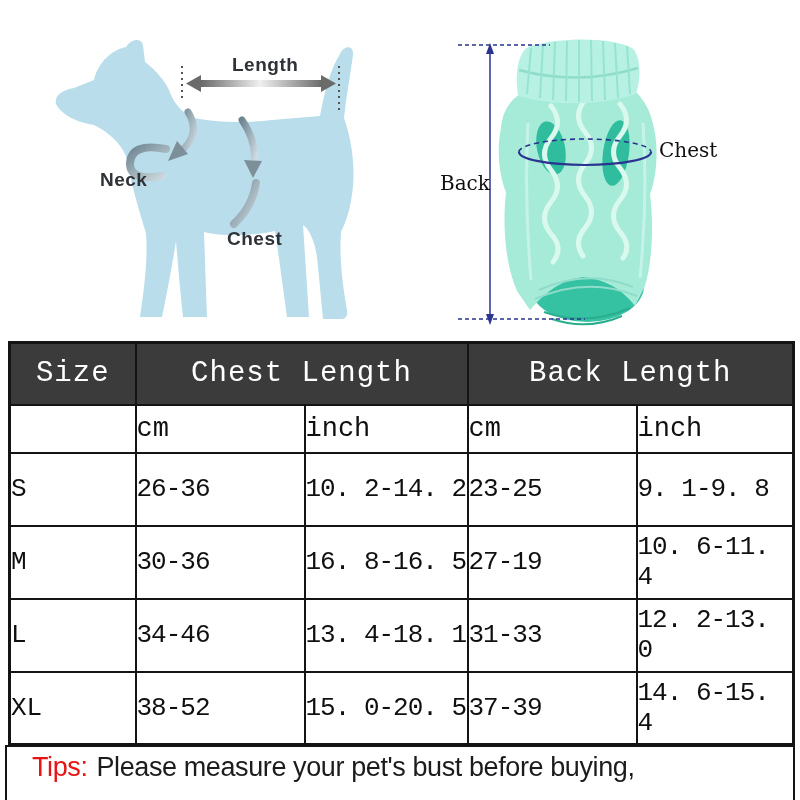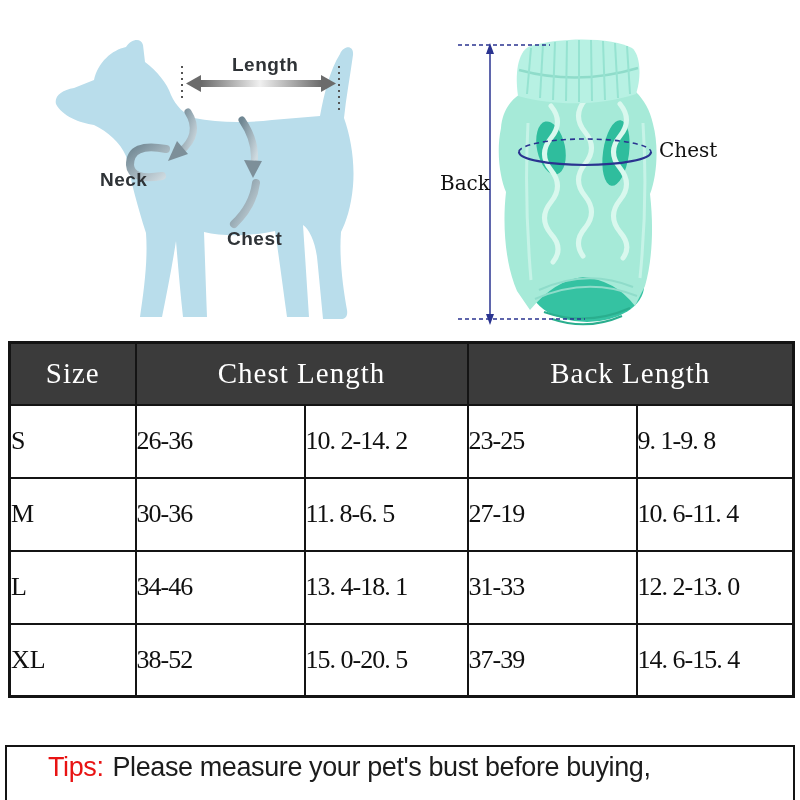--- a/index.html
+++ b/index.html
@@ -14,31 +14,31 @@
   .sweater-area{left:400px;width:400px;}
   .diag-svg{position:absolute;left:0;top:0;}
   .dog-label{position:absolute;font-family:"Liberation Sans",sans-serif;font-weight:bold;
              font-size:19px;color:var(--label-dark,#2f3337);letter-spacing:.5px;white-space:nowrap;}
   .serif-label{position:absolute;font-family:"DejaVu Serif","Liberation Serif",serif;
                font-size:20px;color:#101010;white-space:nowrap;}
   table.size-table{position:absolute;left:8px;top:313px;width:784px;border-collapse:collapse;
         table-layout:fixed;border:3px solid var(--border,#141414);
         font-family:"Liberation Mono","DejaVu Sans Mono",monospace;color:#101010;}
   table.size-table th,table.size-table td{border:2px solid var(--border,#141414);
-        vertical-align:middle;padding:0;font-family:Liberation Serif, serif;}
+        vertical-align:middle;padding:0;}
   tr.hdr{height:62px;}
   tr.hdr th{background:var(--header-bg,#3b3b3b);color:var(--header-text,#fff);
         font-size:29px;font-weight:normal;letter-spacing:1px;}
   tr.units{height:48px;font-size:27px;}
   tr.datarow{height:73px;font-size:26px;letter-spacing:-1px;}
   td.sizecell{letter-spacing:0;}
   .tips{position:absolute;left:5px;top:717px;width:786px;height:70px;
         border:2px solid var(--border,#141414);font-size:27px;letter-spacing:-0.4px;
         color:#1c1c1c;line-height:34px;padding-top:3px;}
-  .tips-line1{padding-left:41px;}
+  .tips-line1{padding-left:25px;}
   .tips-line2{text-align:center;padding-left:38px;}
   .tips-prefix{color:var(--tips-red,#e81313);margin-right:9px;}
 </style>
 </head>
 <body>
 
 <div class="stage">
 
   <section class="dog-area">
     <svg class="diag-svg" width="400" height="310" viewBox="0 0 400 310">
@@ -153,33 +153,40 @@
         <col style="width:163px">
       <col style="width:169px">
         <col style="width:157px">
     </colgroup>
     <thead>
       <tr class="hdr">
         <th>Size</th>
         <th colspan="2">Chest Length</th>
         <th colspan="2">Back Length</th>
       </tr>
+      <tr class="units">
+        <td></td>
+        <td>cm</td>
+        <td>inch</td>
+        <td>cm</td>
+        <td>inch</td>
+      </tr>
     </thead>
     <tbody>
       <tr class="datarow">
         <td class="sizecell">S</td>
         <td>26-36</td>
         <td>10. 2-14. 2</td>
         <td>23-25</td>
         <td>9. 1-9. 8</td>
       </tr>
       <tr class="datarow">
         <td class="sizecell">M</td>
         <td>30-36</td>
-        <td>11. 8-6. 5</td>
+        <td>16. 8-16. 5</td>
         <td>27-19</td>
         <td>10. 6-11. 4</td>
       </tr>
       <tr class="datarow">
         <td class="sizecell">L</td>
         <td>34-46</td>
         <td>13. 4-18. 1</td>
         <td>31-33</td>
         <td>12. 2-13. 0</td>
       </tr>

